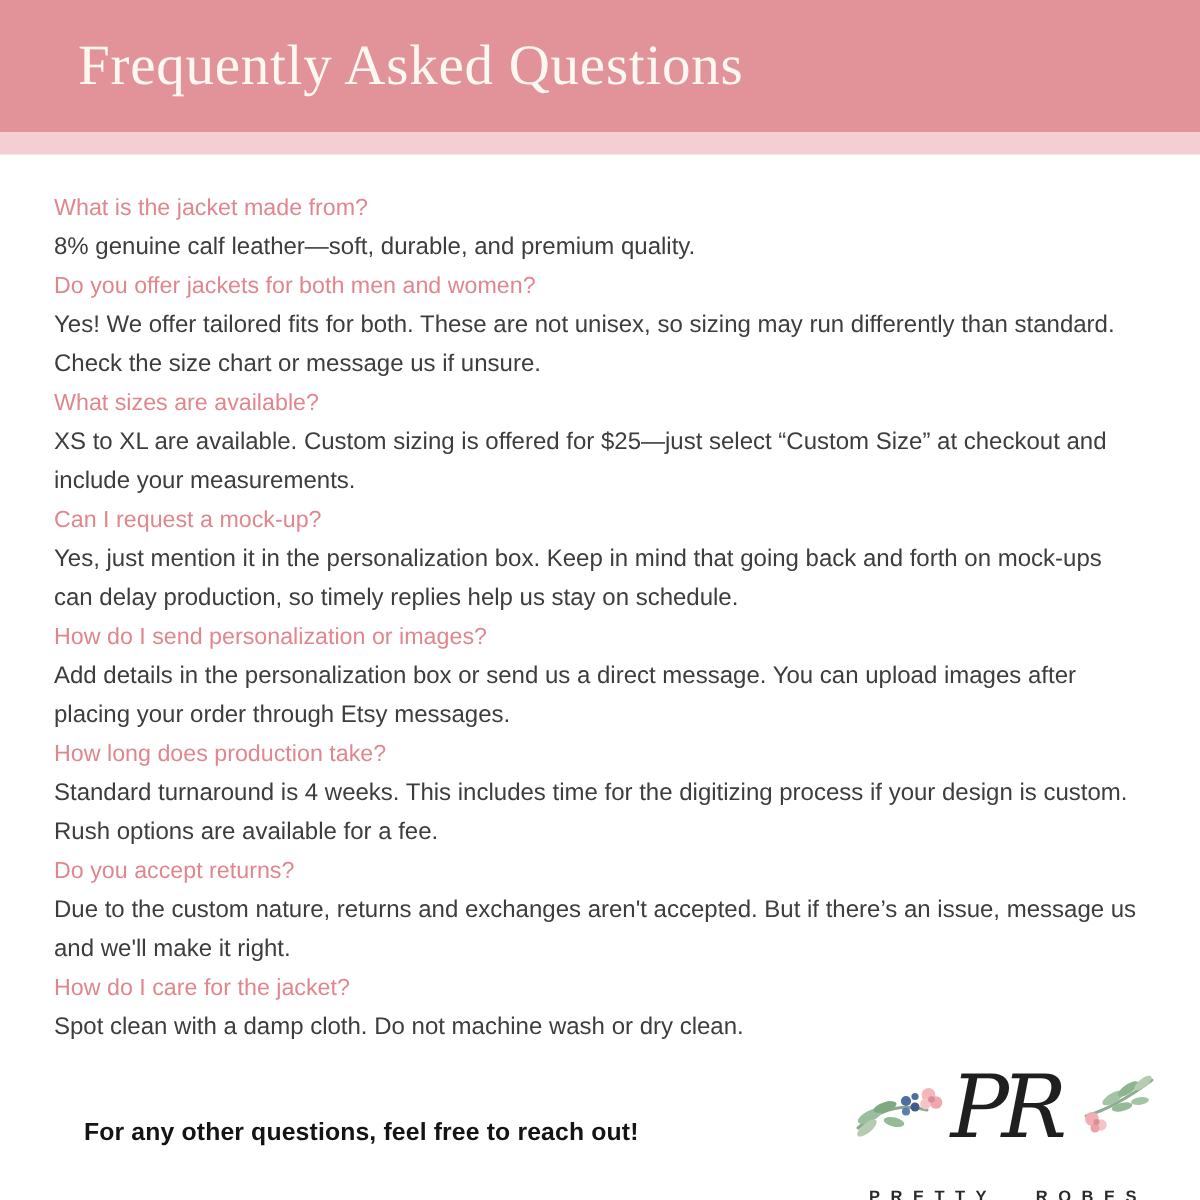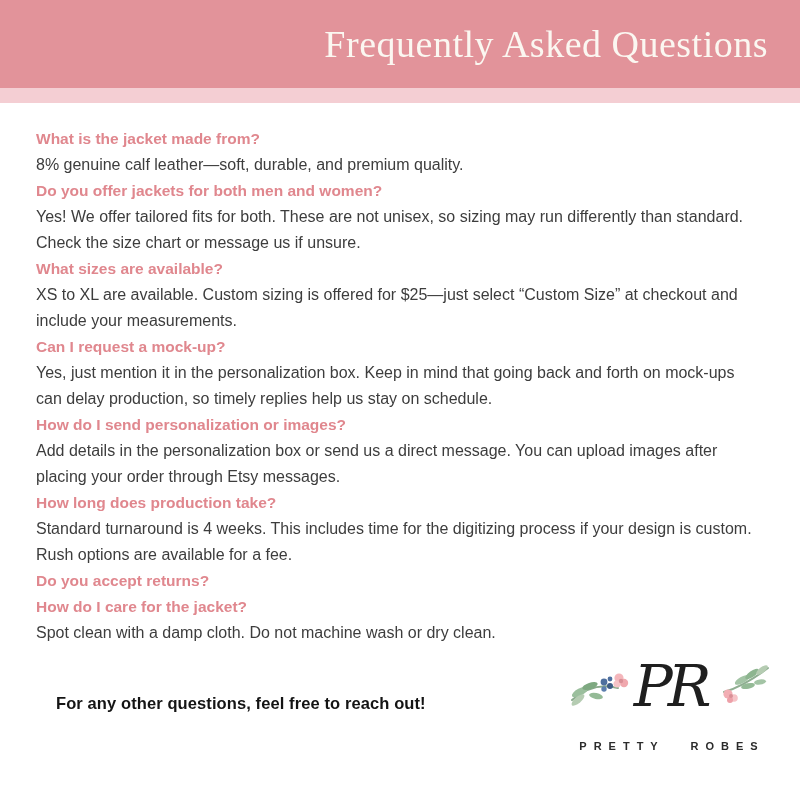--- a/index.html
+++ b/index.html
@@ -14,41 +14,41 @@
   html,body{margin:0;padding:0;}
   body{
     width:800px;height:800px;overflow:hidden;background:#ffffff;
     font-family:"Liberation Sans","DejaVu Sans",sans-serif;
     position:relative;
   }
   .header{
     background:var(--header-pink);
     height:88px;
     display:flex;align-items:center;
-    padding:0 32px;box-sizing:border-box;justify-content:flex-end;
+    padding:0 52px;box-sizing:border-box;
   }
   .header h1{
     margin:0;
     font-family:"Liberation Serif","DejaVu Serif",serif;
     font-weight:400;
     font-size:38px;
     letter-spacing:0.5px;
     color:var(--title-cream);
   }
   .header-strip{
     height:15px;
     background:var(--strip-pink);
   }
   .content{
     padding:23px 36px 0 36px;
     box-sizing:border-box;
   }
   .faq-q{
     color:var(--question-pink);
-    font-weight:700;
+    font-weight:400;
     font-size:15.5px;
     line-height:26px;
   }
   .faq-a{
     color:var(--answer-gray);
     font-size:16px;
     line-height:26px;
     max-width:730px;
   }
   .footer{
@@ -109,20 +109,21 @@
   <div>
     <div class="faq-q">How do I send personalization or images?</div>
     <div class="faq-a">Add details in the personalization box or send us a direct message. You can upload images after placing your order through Etsy messages.</div>
   </div>
   <div>
     <div class="faq-q">How long does production take?</div>
     <div class="faq-a">Standard turnaround is 4 weeks. This includes time for the digitizing process if your design is custom. Rush options are available for a fee.</div>
   </div>
   <div>
     <div class="faq-q">Do you accept returns?</div>
+    <div class="faq-a">Due to the custom nature, returns and exchanges aren't accepted. But if there’s an issue, message us and we'll make it right.</div>
   </div>
   <div>
     <div class="faq-q">How do I care for the jacket?</div>
     <div class="faq-a">Spot clean with a damp cloth. Do not machine wash or dry clean.</div>
   </div>
 </div>
 
 <div class="footer">
   <div class="footer-cta">For any other questions, feel free to reach out!</div>
 

